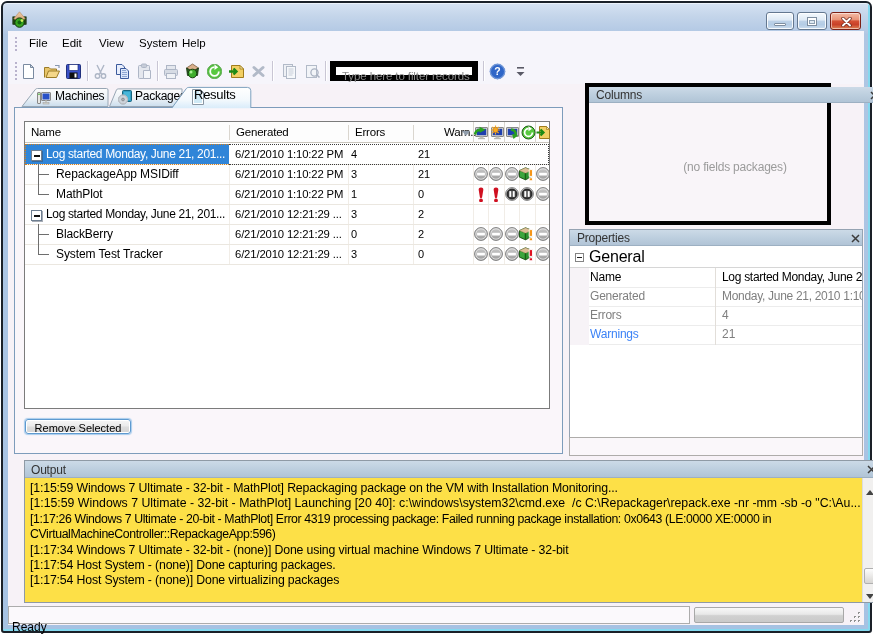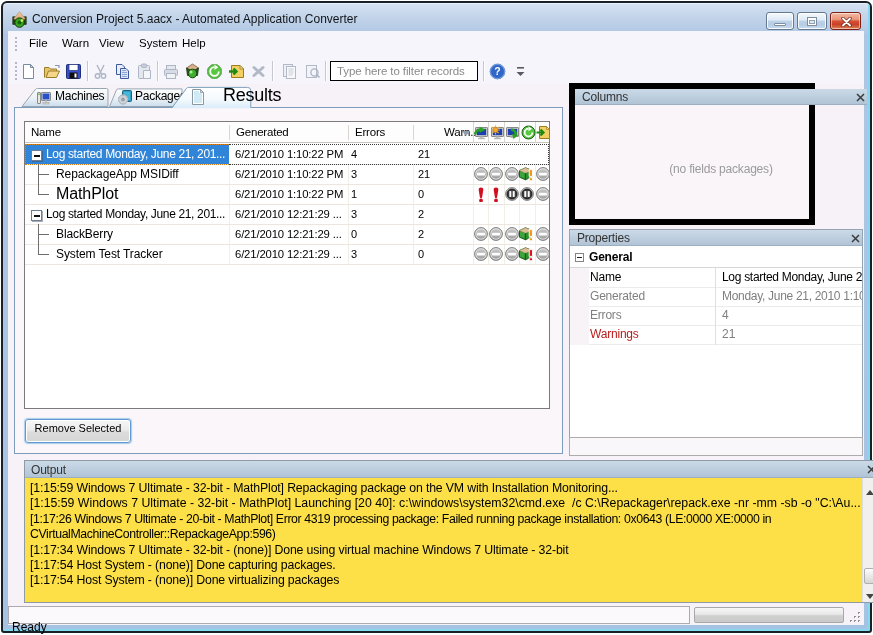--- a/index.html
+++ b/index.html
@@ -22,21 +22,20 @@
         </linearGradient>
       </defs>
 <rect x="0.8" y="5.8" width="2.8" height="7.6" fill="#25470f" stroke="#12270a" stroke-width="0.6"></rect>
 <rect x="11.4" y="5.8" width="2.8" height="7.6" fill="#25470f" stroke="#12270a" stroke-width="0.6"></rect>
 <path d="M3,9 L7.5,15.8 L12,9 Z" fill="#1b3a10"></path>
 <polygon points="7.5,0.8 13.2,7.6 7.5,11.4 1.8,7.6" fill="url(#pch)" stroke="#b68a5c" stroke-width="0.6"></polygon>
 <circle cx="7.5" cy="11.6" r="4.7" fill="#36a41e" stroke="#10350a" stroke-width="1"></circle>
 <circle cx="7.5" cy="11.6" r="2" fill="#156310"></circle>
 <circle cx="10" cy="9.6" r="1.4" fill="#d2ee5e"></circle>
 </svg>
-<div class="t" style="left:32px;top:12px;font-size:12px;line-height:15px;color:#101418;letter-spacing:0px">Conversion Project 5.aacx - Automated Application Converter</div>
 
 <div class="ab" style="left:766px;top:12px;width:28px;height:18px;border:1px solid #647890;border-radius:3px;background:linear-gradient(180deg,#f4f9fd 0%,#dfeaf5 45%,#bdd2e8 50%,#b4cce5 72%,#cbdcee 100%);box-shadow:inset 0 0 0 1px rgba(255,255,255,.85)">
   <div class="ab" style="left:7px;top:10px;width:12px;height:3px;background:#fff;border:1px solid #7e8ea0;border-radius:1px"></div>
 </div>
 <div class="ab" style="left:797px;top:12px;width:30px;height:18px;border:1px solid #647890;border-radius:3px;background:linear-gradient(180deg,#f4f9fd 0%,#dfeaf5 45%,#bdd2e8 50%,#b4cce5 72%,#cbdcee 100%);box-shadow:inset 0 0 0 1px rgba(255,255,255,.85)">
   <div class="ab" style="left:9px;top:4px;width:10px;height:9px;border:1px solid #7e8ea0;background:#fff"></div>
   <div class="ab" style="left:11px;top:7px;width:6px;height:4px;border:1px solid #8ea0b2;background:#dfe9f2"></div>
 </div>
 <div class="ab" style="left:830px;top:12px;width:31px;height:18px;border:1px solid #7c2015;border-radius:3px;background:linear-gradient(180deg,#f4baa5 0%,#e89478 42%,#d55135 50%,#c94128 72%,#dd8355 100%);box-shadow:inset 0 0 0 1px rgba(255,255,255,.5)">
   <svg class="ab" style="left:10px;top:4px" width="11" height="10" viewBox="0 0 11 10">
@@ -44,21 +43,21 @@
         <path d="M2,1.5 L9,8.5 M9,1.5 L2,8.5" stroke="#fff" stroke-width="1.9" stroke-linecap="round"></path>
       </svg>
 </div>
 
 <div class="ab" style="left:8px;top:31px;width:856px;height:594px;background:#f7f2f7"></div>
 
 <div class="ab" style="left:8px;top:31px;width:856px;height:53px;background:#f6f5fb"></div>
 
 <div class="ab" style="left:15px;top:37px;width:2px;height:14px;background-image:repeating-linear-gradient(180deg,#b9b3cd 0,#b9b3cd 2px,transparent 2px,transparent 4px)"></div>
 <div class="t" style="left:29px;top:31px;font-size:11.5px;line-height:25px">File</div>
-<div class="t" style="left:62px;top:31px;font-size:11.5px;line-height:25px">Warn</div>
+<div class="t" style="left:62px;top:31px;font-size:11.5px;line-height:25px">Edit</div>
 <div class="t" style="left:99px;top:31px;font-size:11.5px;line-height:25px">View</div>
 <div class="t" style="left:139px;top:31px;font-size:11.5px;line-height:25px">System</div>
 <div class="t" style="left:182px;top:31px;font-size:11.5px;line-height:25px">Help</div>
 
 <div class="ab" style="left:15px;top:62px;width:2px;height:18px;background-image:repeating-linear-gradient(180deg,#b9b3cd 0,#b9b3cd 2px,transparent 2px,transparent 4px)"></div>
 <div id="toolbar">
 
 <div class="ab" style="left:87px;top:61px;width:1px;height:20px;background:#c9c6d4;box-shadow:1px 0 0 #fff"></div>
 <div class="ab" style="left:157px;top:61px;width:1px;height:20px;background:#c9c6d4;box-shadow:1px 0 0 #fff"></div>
 <div class="ab" style="left:272px;top:61px;width:1px;height:20px;background:#c9c6d4;box-shadow:1px 0 0 #fff"></div>
@@ -150,21 +149,21 @@
         <circle cx="8.5" cy="8.5" r="7.2" fill="none" stroke="#7fa8e8" stroke-width="1.4" opacity=".8"></circle>
         <text x="8.5" y="12.3" font-size="10.5" font-weight="bold" fill="#fff" text-anchor="middle" font-family="Liberation Sans">?</text>
       </svg>
 
 <svg class="ab" style="left:515px;top:66px" width="12" height="12" viewBox="0 0 12 12">
         <rect x="2" y="1" width="7" height="1.6" fill="#5a5a66"></rect>
         <polygon points="1.5,6 9.5,6 5.5,10" fill="#5a5a66"></polygon>
       </svg>
 </div>
 
-<div class="ab" style="left:330px;top:61px;width:148px;height:20px;border:1px solid #000000;background:#fff">
+<div class="ab" style="left:330px;top:61px;width:148px;height:20px;border:6px solid #000000;background:#fff">
   <div class="t" style="left:6px;top:0;font-size:11.5px;line-height:18px;color:#8a8a8a;letter-spacing:-0.1px">Type here to filter records</div>
 </div>
 
 <div class="ab" style="left:14px;top:107px;width:549px;height:347px;border:1px solid #7d9cbb;background:#faf6fa"></div>
 <div id="tabs">
 <svg class="ab" style="left:14px;top:84px" width="549px" height="25" viewBox="0 0 549 25">
 <defs>
 <linearGradient id="tabin" x1="0" y1="0" x2="0" y2="1">
             <stop offset="0" stop-color="#fdfdfd"></stop>
             <stop offset="0.55" stop-color="#ebf1f6"></stop>
@@ -200,21 +199,21 @@
 <div class="t" style="left:135px;top:84px;font-size:12px;line-height:24px;letter-spacing:-0.25px">Packages</div>
 <svg class="ab" style="left:14px;top:84px" width="549px" height="25" viewBox="0 0 549 25">
 <path d="M158,24.2 L172.3,4.6 Q173.2,3.4 174.8,3.4 L233.5,3.4 Q236.8,3.4 236.8,6.7 L236.8,24.2 Z" fill="url(#tabact)"></path>
 <path d="M158,23.8 L172.3,4.6 Q173.2,3.4 174.8,3.4 L233.5,3.4 Q236.8,3.4 236.8,6.7 L236.8,23.8" fill="none" stroke="#7da0be"></path>
 </svg>
 <svg class="ab" style="left:191px;top:89px" width="14" height="16" viewBox="0 0 14 16">
         <path d="M1.5,0.5 L9.5,0.5 L12.5,3.5 L12.5,15.5 L1.5,15.5 Z" fill="#fff" stroke="#8a97a4"></path>
         <path d="M9.5,0.5 L9.5,3.5 L12.5,3.5 Z" fill="#d4dce4" stroke="#8a97a4" stroke-width=".8"></path>
         <path d="M3,3 h5 M3,5 h8 M3,7 h8 M3,9 h8 M3,11 h8 M3,13 h8" stroke="#9fd4ec" stroke-width="1.1"></path>
       </svg>
-<div class="t" style="left:223px;top:83px;font-size:18px;line-height:24px;letter-spacing:-0.25px">Results</div>
+<div class="t" style="left:194px;top:83px;font-size:13px;line-height:24px;letter-spacing:-0.25px">Results</div>
 </div>
 
 <div class="ab" style="left:24px;top:121px;width:526px;height:288px;border:1px solid #7b7b7b;background:#fff"></div>
 <div id="grid">
 <svg width="0" height="0" style="position:absolute">
 <defs>
 <linearGradient id="gmn" x1="0" y1="0" x2="0" y2="1">
             <stop offset="0" stop-color="#cbcbcb"></stop>
             <stop offset="1" stop-color="#9b9b9b"></stop>
           </linearGradient>
@@ -346,21 +345,21 @@
         <g fill="#f59516" id="bg1">
           <path d="M10.2,3.6 h3.4 v6.8 h-3.4 z M10.2,11.8 h3.4 v3 h-3.4 z" stroke="#fff" stroke-width="1"></path>
         </g>
       </svg>
 <svg class="ab" style="left:535.8px;top:167px" width="14" height="14">
         <use href="#mn"></use>
       </svg>
 
 <div class="ab" style="left:38px;top:184px;width:1px;height:10px;background:#6e6e6e"></div>
 <div class="ab" style="left:38px;top:194px;width:11px;height:1px;background:#6e6e6e"></div>
-<div class="t" style="left:56px;top:184px;font-size:16px;line-height:20px;letter-spacing:-0.1px">MathPlot</div>
+<div class="t" style="left:56px;top:184px;font-size:12px;line-height:20px;letter-spacing:-0.1px">MathPlot</div>
 <div class="t" style="left:235px;top:184px;font-size:11.3px;line-height:20px;letter-spacing:-0.15px">6/21/2010 1:10:22 PM</div>
 <div class="t" style="left:351px;top:184px;font-size:11px;line-height:20px">1</div>
 <div class="t" style="left:418px;top:184px;font-size:11px;line-height:20px">0</div>
 <svg class="ab" style="left:474px;top:187px" width="14" height="15">
         <use href="#ex"></use>
       </svg>
 <svg class="ab" style="left:489.3px;top:187px" width="14" height="15">
         <use href="#ex"></use>
       </svg>
 <svg class="ab" style="left:504.8px;top:187px" width="14" height="14">
@@ -424,59 +423,59 @@
         <use href="#bk"></use>
         <g fill="#e01020">
           <path d="M10.2,3.6 h3.4 v6.8 h-3.4 z M10.2,11.8 h3.4 v3 h-3.4 z" stroke="#fff" stroke-width="1"></path>
         </g>
       </svg>
 <svg class="ab" style="left:535.8px;top:247px" width="14" height="14">
         <use href="#mn"></use>
       </svg>
 </div>
 
-<div class="ab" style="left:25px;top:419px;width:106px;height:24px;border:1px solid #5e9ad0;border-radius:3px;background:linear-gradient(180deg,#f6f6f6 0%,#ebebeb 45%,#dcdcdc 55%,#d5d5d5 100%);box-shadow:0 0 1px 1px #a8cdec,inset 0 0 0 1px #fff">
+<div class="ab" style="left:25px;top:419px;width:106px;height:15px;border:1px solid #5e9ad0;border-radius:3px;background:linear-gradient(180deg,#f6f6f6 0%,#ebebeb 45%,#dcdcdc 55%,#d5d5d5 100%);box-shadow:0 0 1px 1px #a8cdec,inset 0 0 0 1px #fff">
   <div class="t" style="left:0;top:0;width:104px;text-align:center;font-size:11px;line-height:17px">Remove Selected</div>
 </div>
 
 <div id="rightpanels">
 
-<div class="ab" style="left:569px;top:83px;width:246px;height:142px;border:6px solid #000000;background:#f9f5f9">
+<div class="ab" style="left:585px;top:83px;width:246px;height:142px;border:4px solid #000000;background:#f9f5f9">
   <div class="ab" style="left:0;top:0;width:292px;height:16px;background:linear-gradient(180deg,#ccdae7 0%,#bccede 55%,#b1c4d6 100%);border-bottom:1px solid #9db0c2"></div>
   <div class="t" style="left:7px;top:0;font-size:12px;line-height:17px;color:#333;letter-spacing:-0.2px">Columns</div>
   <svg class="ab" style="left:281px;top:4px" width="9" height="9" viewBox="0 0 9 9">
           <path d="M1,1 L8,8 M8,1 L1,8" stroke="#3c3c3c" stroke-width="1.5"></path>
         </svg>
   <div class="t" style="left:0;top:0;width:292px;text-align:center;font-size:12px;line-height:160px;color:#9b9b9b;letter-spacing:-0.2px">(no fields packages)</div>
 </div>
 
 <div class="ab" style="left:569px;top:229px;width:294px;height:226px;border:1px solid #95a3b2;background:#fff">
   <div class="ab" style="left:0;top:0;width:292px;height:16px;background:linear-gradient(180deg,#ccdae7 0%,#bccede 55%,#b1c4d6 100%);border-bottom:1px solid #9db0c2"></div>
   <div class="t" style="left:7px;top:0;font-size:12px;line-height:17px;color:#333;letter-spacing:-0.2px">Properties</div>
   <svg class="ab" style="left:281px;top:4px" width="9" height="9" viewBox="0 0 9 9">
           <path d="M1,1 L8,8 M8,1 L1,8" stroke="#3c3c3c" stroke-width="1.5"></path>
         </svg>
 
-  <div class="t" style="left:19px;top:17px;font-size:12px;line-height:20px;font-weight:bold;letter-spacing:-0.2px">General</div>
+  <div class="t" style="left:19px;top:17px;font-size:16px;line-height:20px;font-weight:normal;letter-spacing:-0.2px">General</div>
   <div class="ab" style="left:4.5px;top:23px;width:9px;height:9px;background:#fff;border:1px solid #848484"></div>
   <div class="ab" style="left:6.5px;top:27px;width:5px;height:1px;background:#222"></div>
   <div class="ab" style="left:0;top:37px;width:292px;height:1px;background:#d6d6d6"></div>
 
   <div class="ab" style="left:0;top:38px;width:19px;height:77px;background:#f7f3f7"></div>
 
   <div class="t" style="left:20px;top:38px;font-size:12px;line-height:19px;color:#000;letter-spacing:-0.2px">Name</div>
   <div class="t" style="left:152px;top:38px;width:140px;overflow:hidden;font-size:12px;line-height:19px;color:#000;letter-spacing:-0.3px">Log started Monday, June 21,</div>
   <div class="ab" style="left:19px;top:57px;width:273px;height:1px;background:#ececec"></div>
   <div class="t" style="left:20px;top:57px;font-size:12px;line-height:19px;color:#7f7f7f;letter-spacing:-0.2px">Generated</div>
   <div class="t" style="left:152px;top:57px;width:140px;overflow:hidden;font-size:12px;line-height:19px;color:#7f7f7f;letter-spacing:-0.3px">Monday, June 21, 2010 1:10:2</div>
   <div class="ab" style="left:19px;top:76px;width:273px;height:1px;background:#ececec"></div>
   <div class="t" style="left:20px;top:76px;font-size:12px;line-height:19px;color:#7f7f7f;letter-spacing:-0.2px">Errors</div>
   <div class="t" style="left:152px;top:76px;font-size:12px;line-height:19px;color:#7f7f7f">4</div>
   <div class="ab" style="left:19px;top:95px;width:273px;height:1px;background:#ececec"></div>
-  <div class="t" style="left:20px;top:95px;font-size:12px;line-height:19px;color:#b91c1c;letter-spacing:-0.2px">Warnings</div>
+  <div class="t" style="left:20px;top:95px;font-size:12px;line-height:19px;color:#3b82f6;letter-spacing:-0.2px">Warnings</div>
   <div class="t" style="left:152px;top:95px;font-size:12px;line-height:19px;color:#7f7f7f">21</div>
   <div class="ab" style="left:19px;top:114px;width:273px;height:1px;background:#ececec"></div>
   <div class="ab" style="left:145px;top:38px;width:1px;height:77px;background:#e2ded9"></div>
 
   <div class="ab" style="left:-1px;top:207px;width:294px;height:19px;border:1px solid #aeacaa;background:#faf7fa"></div>
 </div>
 </div>
 <div id="output">
 <div class="ab" style="left:24px;top:460px;width:855px;height:143px;border:1px solid #8f9aa5;background:#fde047">
   <div class="ab" style="left:0;top:0;width:853px;height:17px;background:linear-gradient(180deg,#ccdae7 0%,#bccede 55%,#b1c4d6 100%);border-bottom:1px solid #9db0c2"></div>

